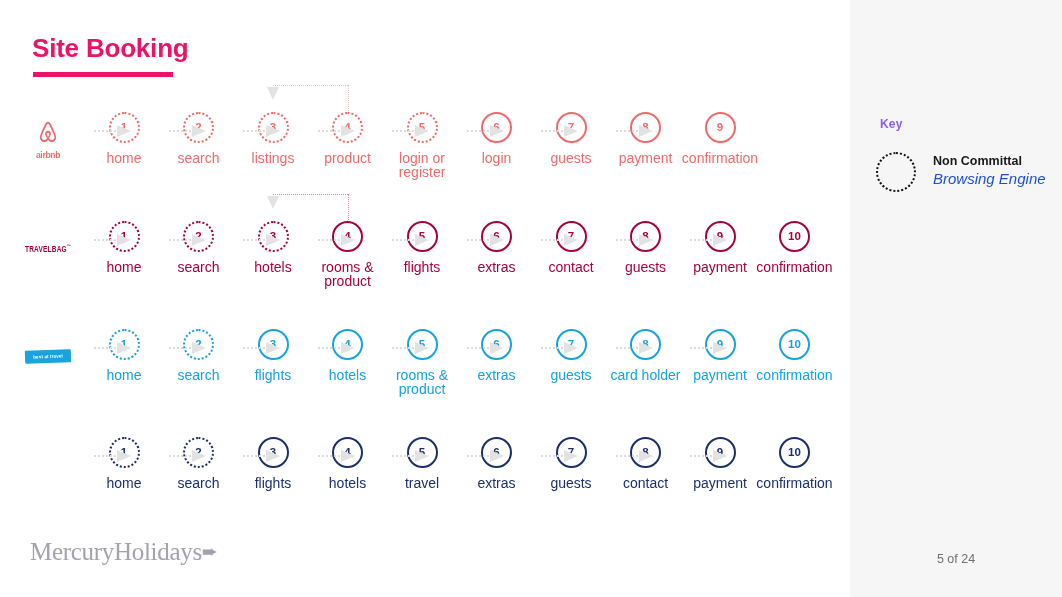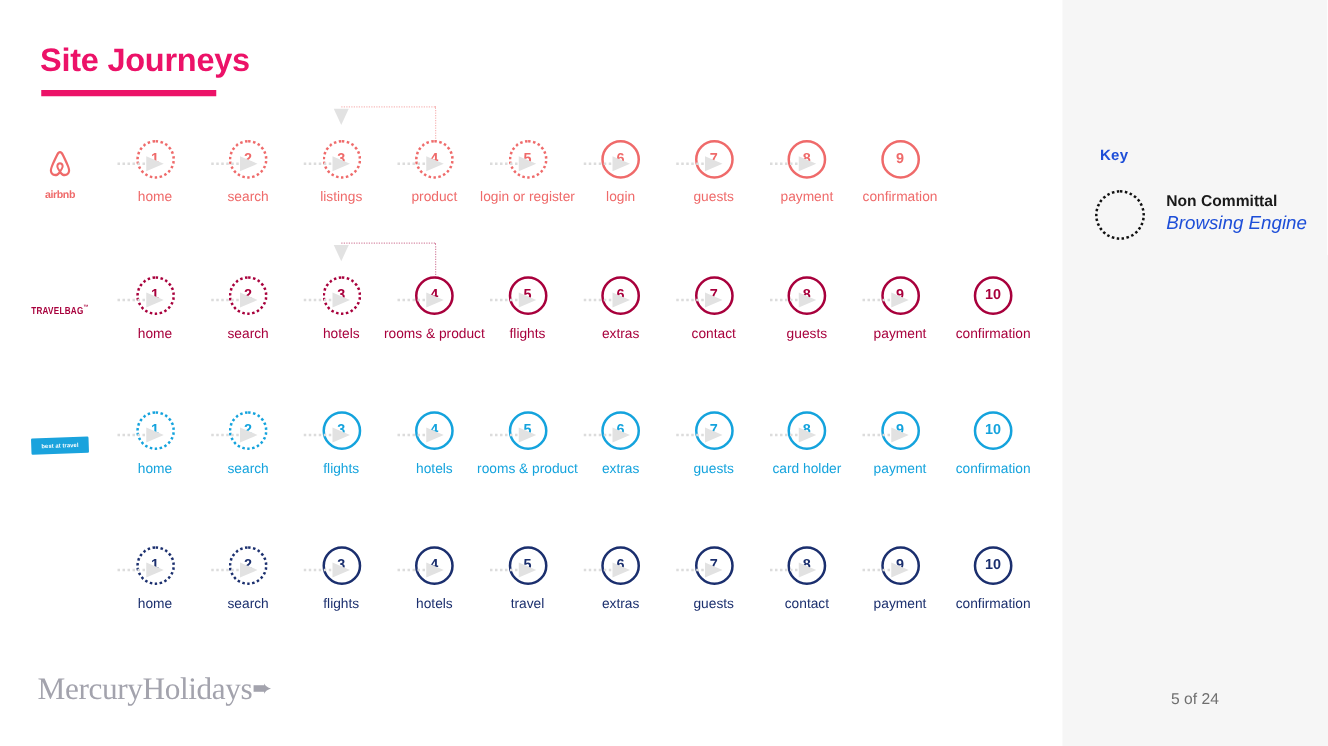--- a/index.html
+++ b/index.html
@@ -15,21 +15,21 @@
   
   #key-panel {
     position: absolute;
     left: 850px; top: 0;
     width: 212px; height: 597px;
     background: #f6f6f6;
   }
   #key-title {
     position: absolute;
     left: 30px; top: 117px;
-    font-size: 12px; font-weight: bold; color: #1d4ed8;
+    font-size: 12px; font-weight: bold; color: #8b5cf6;
     letter-spacing: .2px;
   }
   .key-row { position: absolute; left: 26px; width: 180px; height: 44px; }
   #key-row-0 { top: 150px; }
   #key-row-1 { top: 206px; }
   .key-circle {
     position: absolute; left: 0; top: 2px;
     width: 40px; height: 40px; border-radius: 50%;
     background: transparent;
   }
@@ -75,21 +75,21 @@
     position: relative; margin: 0 auto;
     width: 31px; height: 31px; border-radius: 50%;
     display: flex; align-items: center; justify-content: center;
     font-size: 11.5px; font-weight: bold; line-height: 1;
     background: #fff;
   }
   .step.noncommittal .step-circle { border: 2.2px dotted currentColor; }
   .step.committal    .step-circle { border: 2.2px solid currentColor; }
   .step-label {
     margin-top: 9px;
-    font-size: 11px; line-height: 13.5px;
+    font-size: 14px; line-height: 13.5px;
     font-weight: normal;
   }
 
   
   .arrow {
     position: absolute; top: 13px;
     width: 40px; height: 12px;
   }
   .arrow .dots {
     position: absolute; left: 0; top: 5px;
@@ -172,21 +172,21 @@
   <div id="key-title">Key</div>
   <div class="key-row" id="key-row-0">
     <div class="key-circle dotted"></div>
     <div class="key-text">
       <div class="key-label">Non Committal</div>
       <div class="key-sub">Browsing Engine</div>
     </div>
   </div>
 </div>
 
-<div id="page-title">Site Journeys</div>
+<div id="page-title">Site Booking</div>
 <div id="title-rule"></div>
 
 <div id="journeys">
     <div class="journey-row" style="top: 112px; color: rgb(239, 106, 106);">
       <div class="brand-logo" style="top: 2px;">
         <div class="airbnb-mark"><svg width="26" height="26" viewBox="0 0 24 24" aria-hidden="true">
             <path d="M12 2.6c1.1 0 1.9.7 2.6 2.1 1.2 2.4 3.2 6.6 4.1 8.9.6 1.6.8 2.6.8 3.4 0 2.4-1.8 4.2-4 4.2-1.4 0-2.6-.7-3.5-1.9-.9 1.2-2.1 1.9-3.5 1.9-2.2 0-4-1.8-4-4.2 0-.8.2-1.8.8-3.4.9-2.3 2.9-6.5 4.1-8.9C10.1 3.3 10.9 2.6 12 2.6zm0 1.7c-.4 0-.8.4-1.2 1.2-1.2 2.3-3.1 6.4-4 8.6-.5 1.4-.7 2.2-.7 2.8 0 1.5 1.1 2.5 2.4 2.5 1 0 1.9-.6 2.6-1.7-1.1-1.4-1.8-2.8-1.8-4 0-1.6 1.2-2.8 2.7-2.8s2.7 1.2 2.7 2.8c0 1.2-.7 2.6-1.8 4 .7 1.1 1.6 1.7 2.6 1.7 1.3 0 2.4-1 2.4-2.5 0-.6-.2-1.4-.7-2.8-.9-2.2-2.8-6.3-4-8.6-.4-.8-.8-1.2-1.2-1.2zm0 8.3c-.7 0-1.2.5-1.2 1.3 0 .7.4 1.6 1.2 2.6.8-1 1.2-1.9 1.2-2.6 0-.8-.5-1.3-1.2-1.3z" fill="#ef6a6a"></path>
           </svg><div class="txt">airbnb</div></div>
       </div>
       <div class="steps">

